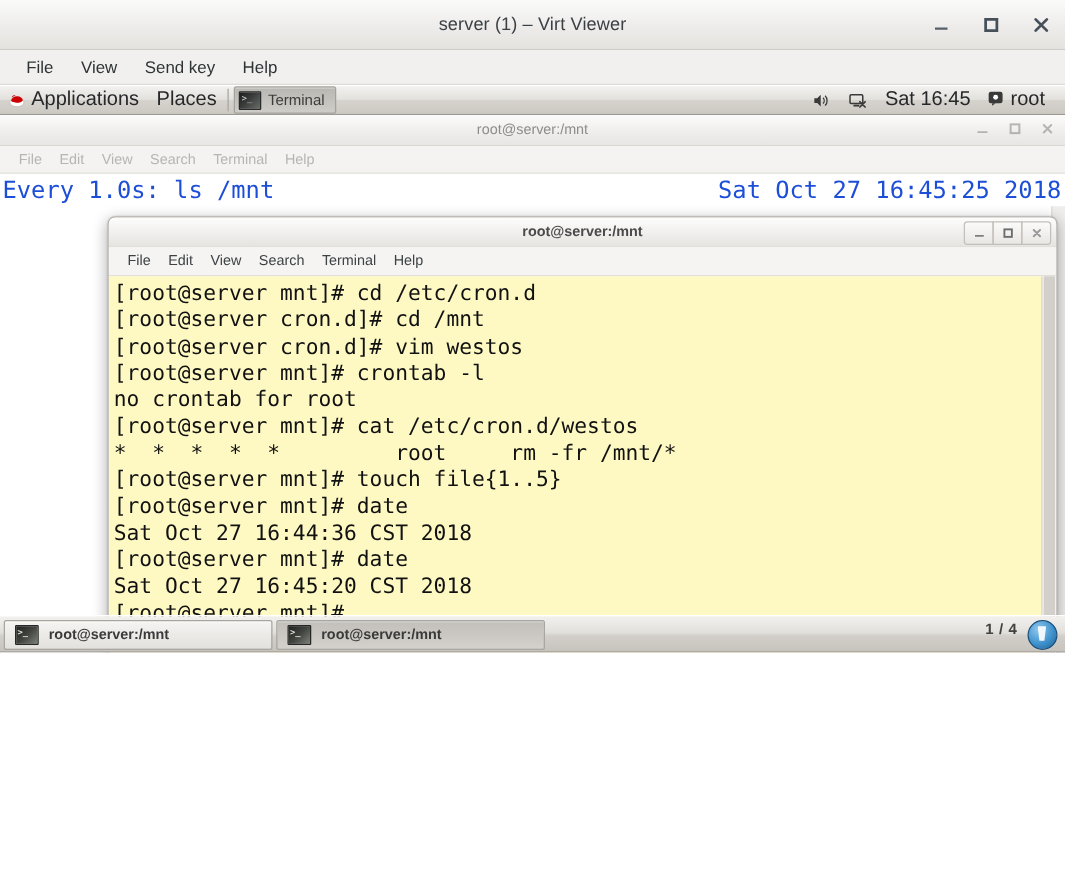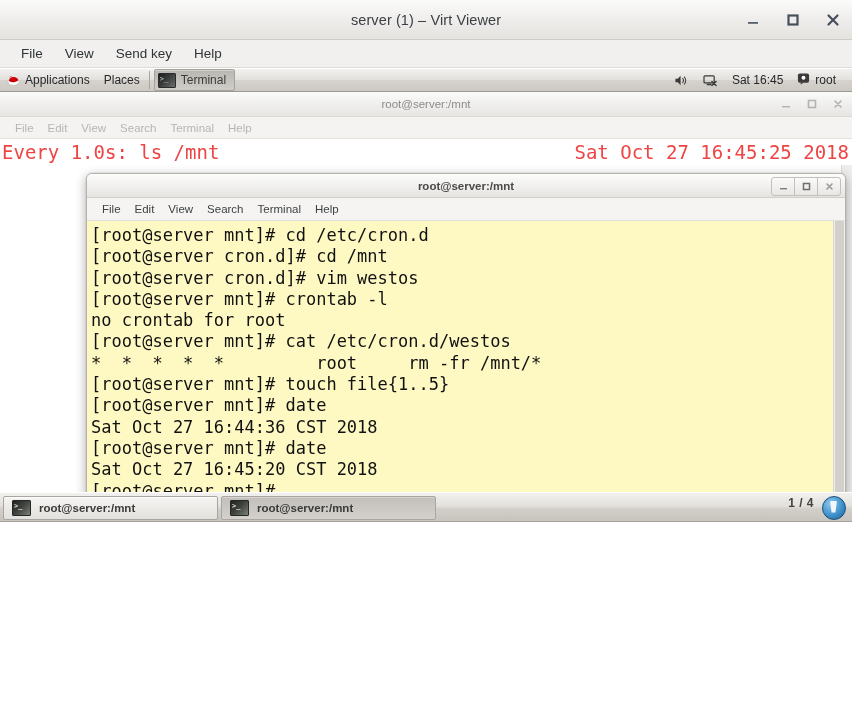--- a/index.html
+++ b/index.html
@@ -42,21 +42,21 @@
     position:absolute;left:0;top:68px;width:852px;height:24px;
     background:linear-gradient(to bottom,#f2f1ef 0%,#e3e1dd 48%,#d6d3ce 52%,#ccc8c2 100%);
     border-top:1px solid #ffffff;
     border-bottom:1px solid #9d9a95;
     box-sizing:border-box;
     display:flex;align-items:center;
     font-size:12px;color:#2a2a2a;
   }
   .gp-left{display:flex;align-items:center;height:24px;}
   .gp-item{display:flex;align-items:center;gap:5px;padding:0 7px;height:22px;cursor:default;}
-  .gp-item .lbl{font-size:12px;color:#26282a;}
+  .gp-item .lbl{font-size:16px;color:#26282a;}
   .rh-logo{width:13px;height:13px;position:relative;display:inline-block;}
   .win-sep{width:1px;height:18px;background:#a9a5a0;margin:0 2px;}
   .task-btn{
     display:flex;align-items:center;gap:5px;height:20px;padding:0 8px 0 3px;
     background:linear-gradient(to bottom,#b9b7b2,#cfcdc8);
     border:1px solid #a5a29d;border-radius:2px;
     box-shadow:inset 0 1px 0 rgba(255,255,255,.35);
     margin-left:2px;
   }
   .task-btn .lbl{font-size:12px;color:#3c3c3c;}
@@ -89,21 +89,21 @@
   .bgwin-btns{position:absolute;right:8px;top:0;height:25px;display:flex;align-items:center;gap:14px;opacity:.45;}
   .bgwin-menubar{
     position:absolute;left:0;top:25px;width:852px;height:22px;
     background:#f4f3f1;border-bottom:1px solid #e4e1dd;box-sizing:border-box;
     display:flex;align-items:center;padding-left:8px;
   }
   .bgwin-menu{font-size:11.5px;color:#b7b5b1;padding:0 7px;cursor:default;}
   .watchline{
     position:absolute;left:0;top:47px;width:852px;height:26px;
     font-family:"DejaVu Sans Mono","Liberation Mono",monospace;
-    font-size:19px;color:#ef4444;line-height:26px;
+    font-size:19px;color:#1d4ed8;line-height:26px;
     white-space:pre;
   }
   .watchline .left{position:absolute;left:2px;top:0;}
   .watchline .right{position:absolute;right:3px;top:0;}
   .bgwin-body{position:absolute;left:0;top:73px;width:852px;height:511px;background:#ffffff;}
   .bgwin-scroll{
     position:absolute;right:0;top:73px;width:10px;height:511px;
     background:#f0eeec;border-left:1px solid #dddad6;
   }
 

